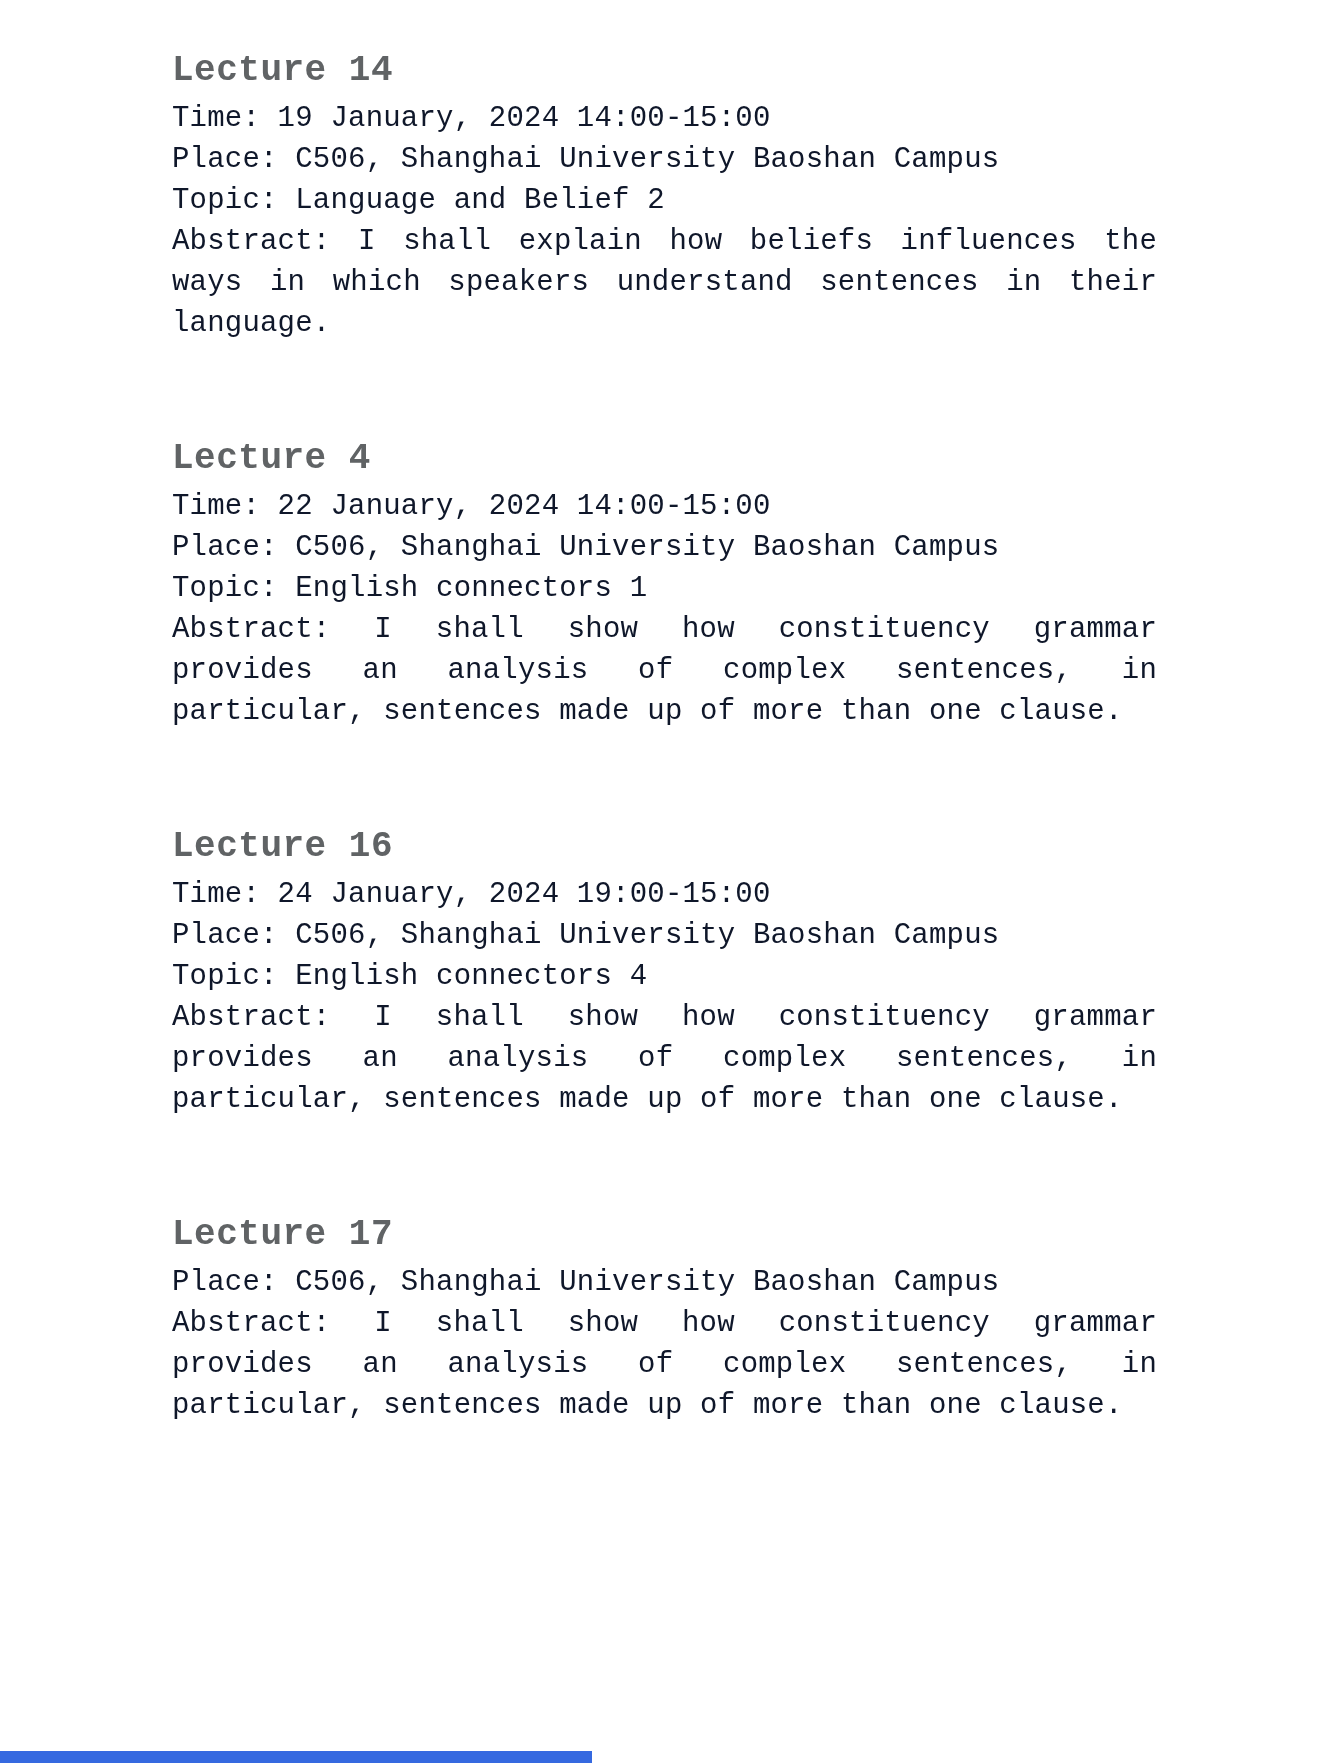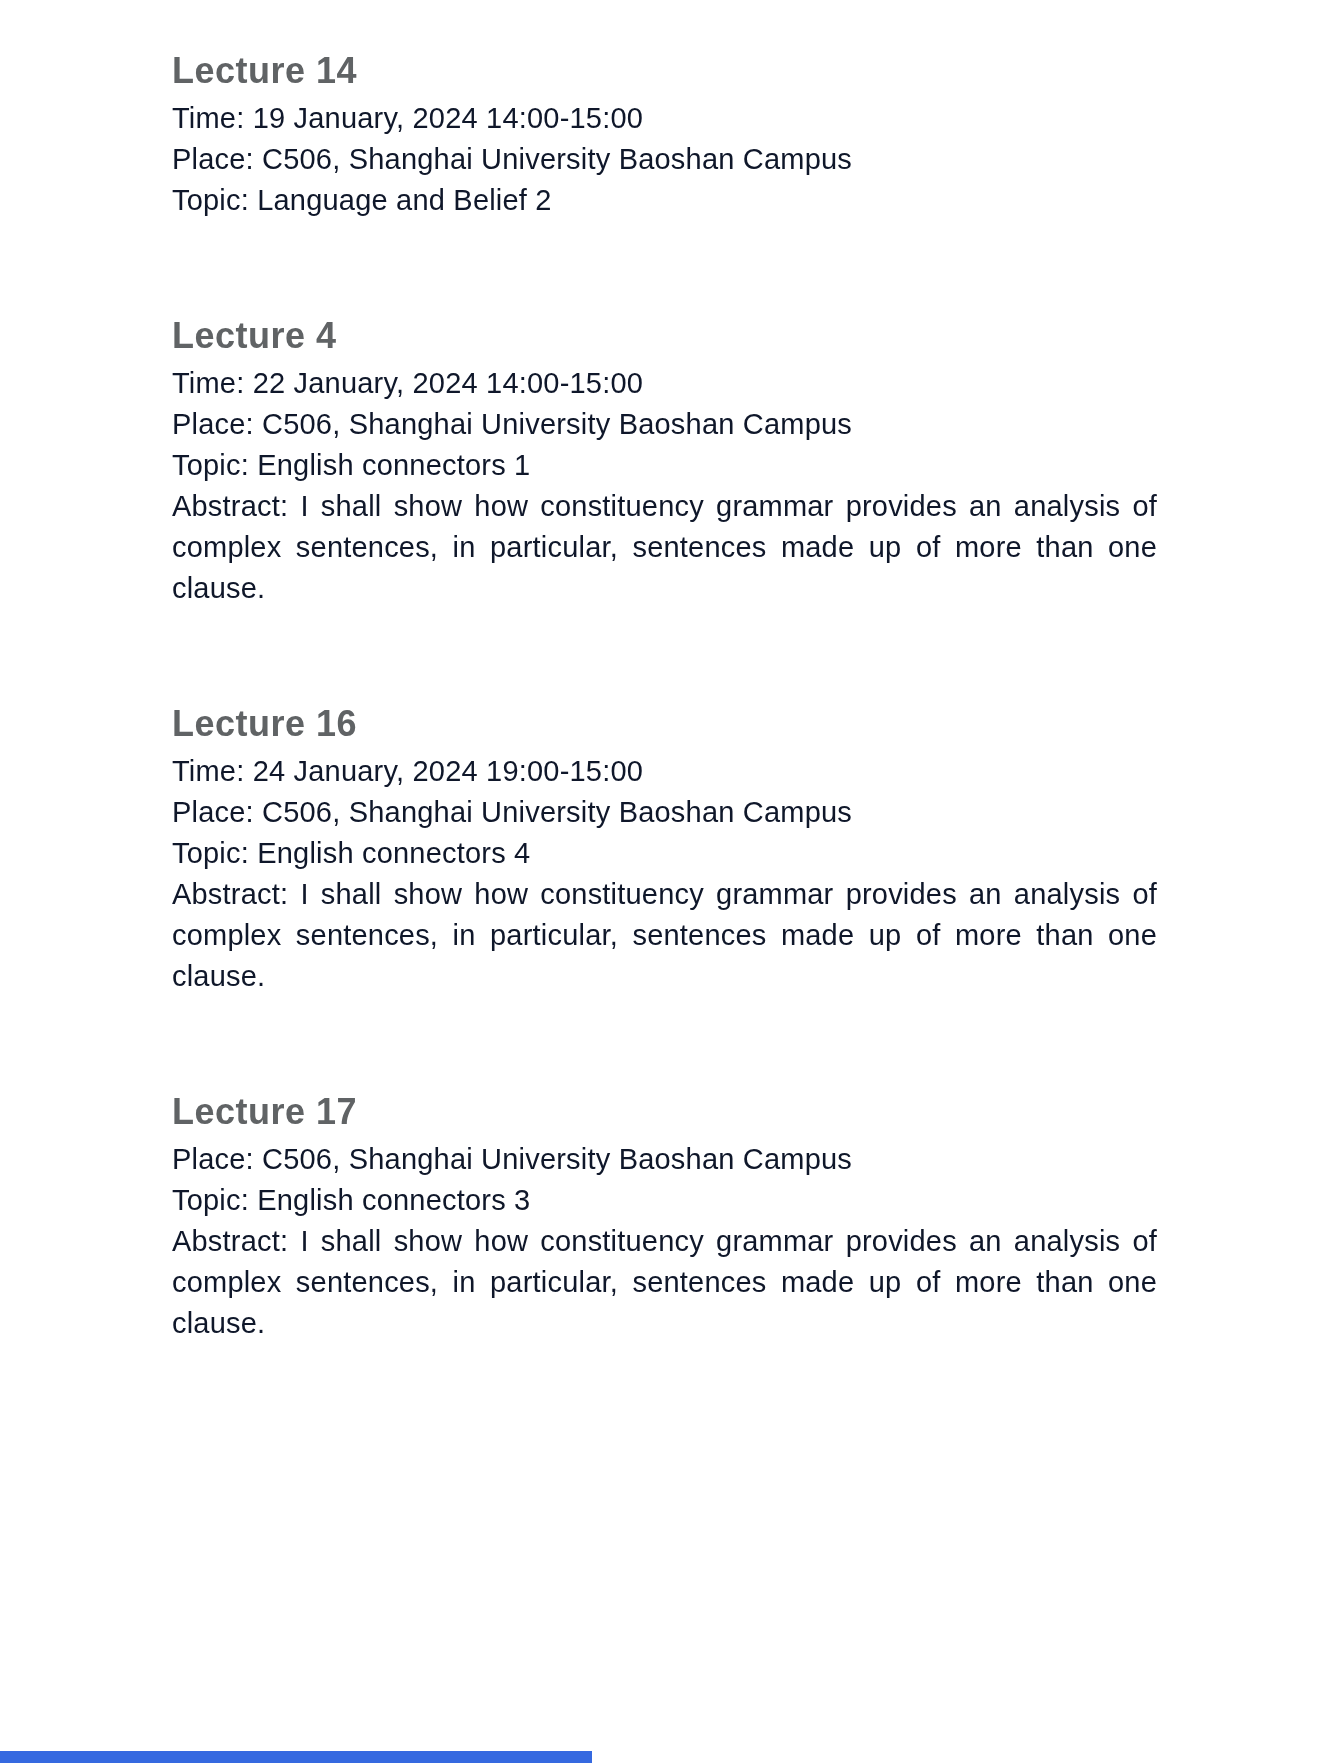--- a/index.html
+++ b/index.html
@@ -12,20 +12,21 @@
     width: 1322px;
     height: 1763px;
     position: relative;
     overflow: hidden;
   }
   .doc {
     position: absolute;
     top: 48px;
     left: 172px;
     width: 985px;
+    font-family: Liberation Mono, monospace;
   }
   .lecture {
     margin: 0 0 92px 0;
   }
   .lecture h2 {
     font-size: 36px;
     line-height: 46px;
     font-weight: bold;
     color: #606365;
     letter-spacing: 0.5px;
@@ -53,20 +54,21 @@
 </head>
 <body>
 
 <div class="doc">
 
   <section class="lecture">
     <h2>Lecture 14</h2>
     <p>Time: 19 January, 2024 14:00-15:00</p>
     <p>Place: C506, Shanghai University Baoshan Campus</p>
     <p>Topic: Language and Belief 2</p>
+    <p class="abstract">Abstract: I shall explain how beliefs influences the ways in which speakers understand sentences in their language.</p>
   </section>
 
   <section class="lecture">
     <h2>Lecture 4</h2>
     <p>Time: 22 January, 2024 14:00-15:00</p>
     <p>Place: C506, Shanghai University Baoshan Campus</p>
     <p>Topic: English connectors 1</p>
     <p class="abstract">Abstract: I shall show how constituency grammar provides an analysis of complex sentences, in particular, sentences made up of more than one clause.</p>
   </section>
 
@@ -74,19 +76,18 @@
     <h2>Lecture 16</h2>
     <p>Time: 24 January, 2024 19:00-15:00</p>
     <p>Place: C506, Shanghai University Baoshan Campus</p>
     <p>Topic: English connectors 4</p>
     <p class="abstract">Abstract: I shall show how constituency grammar provides an analysis of complex sentences, in particular, sentences made up of more than one clause.</p>
   </section>
 
   <section class="lecture">
     <h2>Lecture 17</h2>
     <p>Place: C506, Shanghai University Baoshan Campus</p>
-    <p>Topic: English connectors 3</p>
     <p class="abstract">Abstract: I shall show how constituency grammar provides an analysis of complex sentences, in particular, sentences made up of more than one clause.</p>
   </section>
 
 </div>
 
 <div class="progress-bar"></div>
 
 </body></html>

